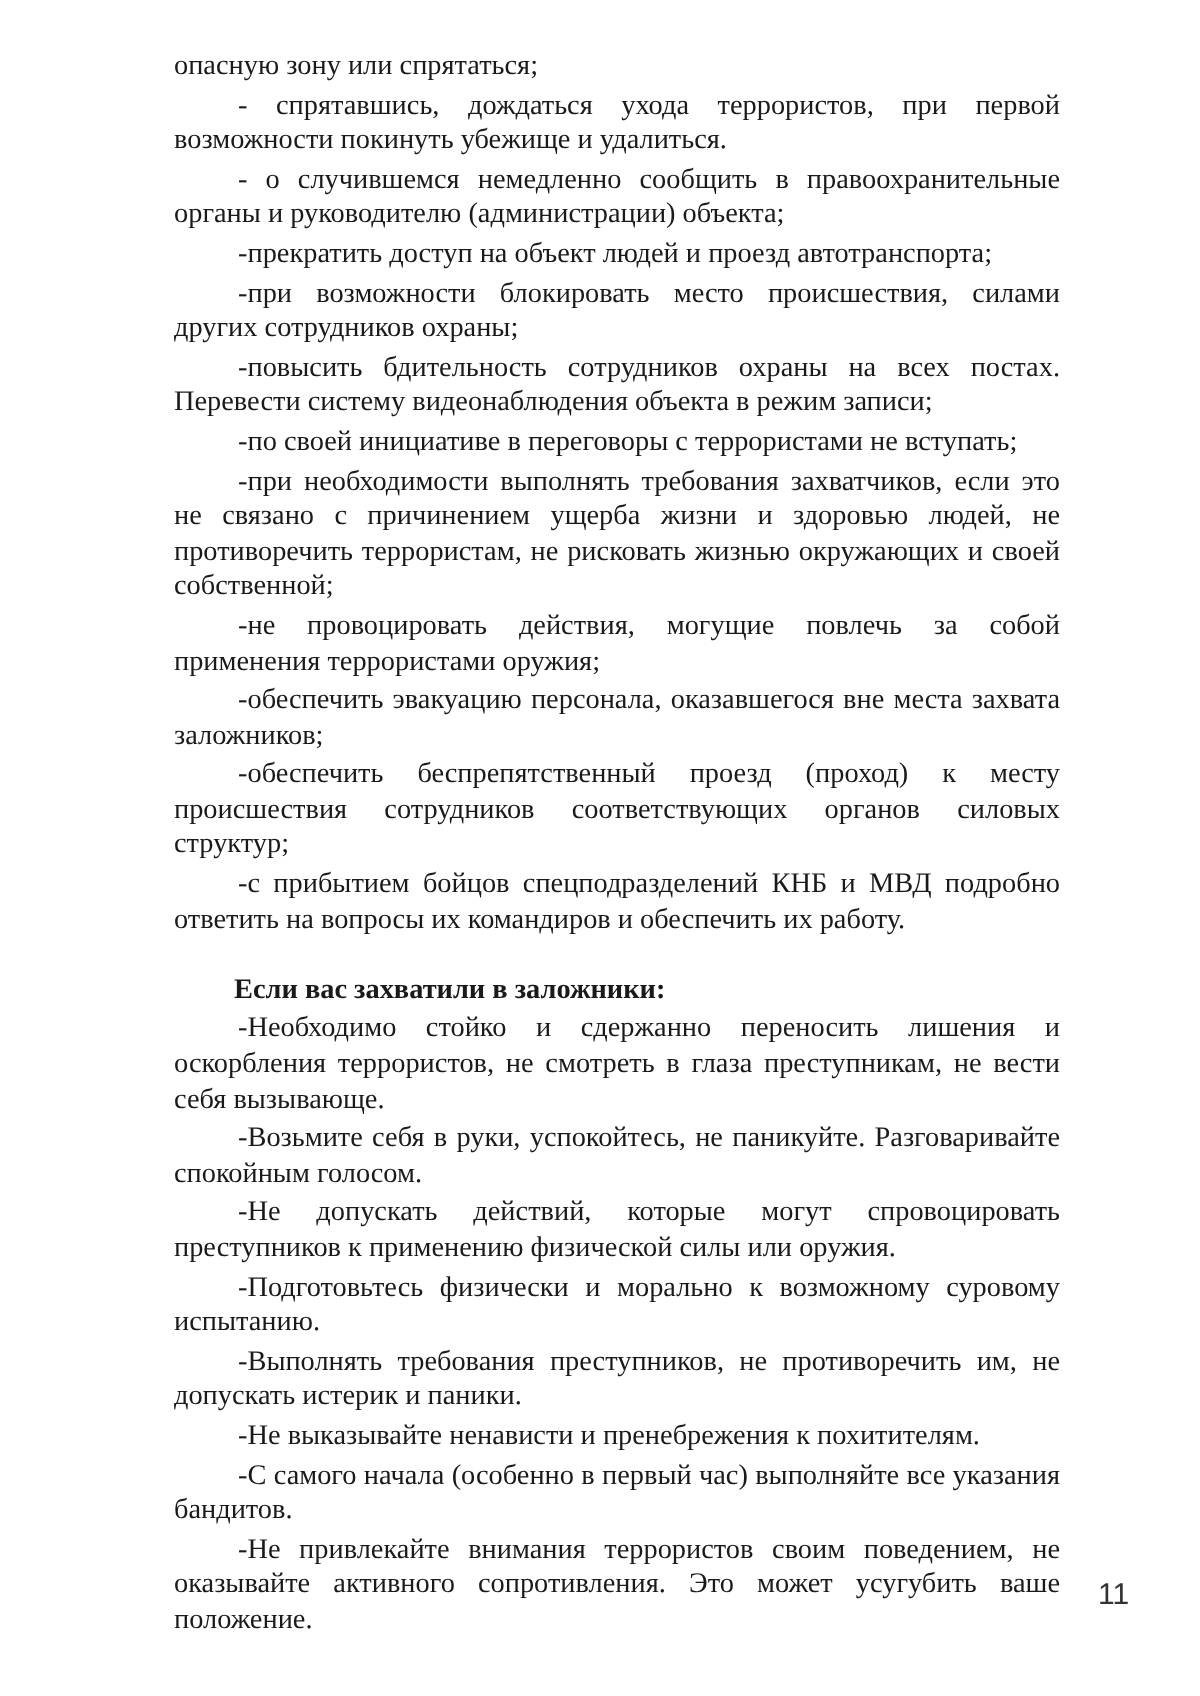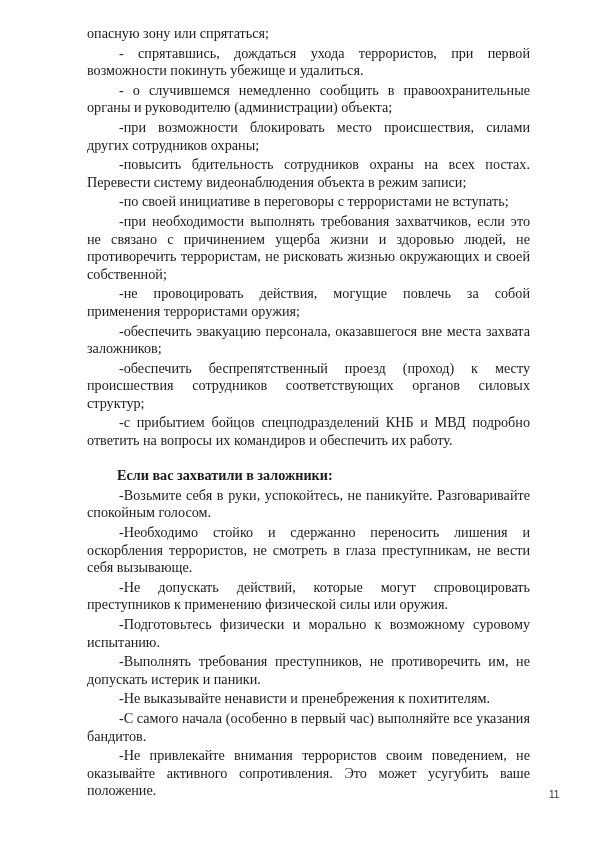--- a/index.html
+++ b/index.html
@@ -35,46 +35,47 @@
       margin: 0;
       margin-top: 17.6px;
       text-indent: 32px;
       font-weight: bold;
     }
     .page-number {
       position: absolute;
       left: 549px;
       top: 789px;
       font-family: Liberation Sans, sans-serif;
-      font-size: 10px;
+      font-size: 15px;
       color: #333333;
     }
   </style>
 </head>
 <body>
 
 <div class="page">
   <div>
     <p class="p noindent">опасную зону или спрятаться;</p>
     <p class="p">- спрятавшись, дождаться ухода террористов, при первой возможности покинуть убежище и удалиться.</p>
     <p class="p">- о случившемся немедленно сообщить в правоохранительные органы и руководителю (администрации) объекта;</p>
+    <p class="p">-прекратить доступ на объект людей и проезд автотранспорта;</p>
     <p class="p">-при возможности блокировать место происшествия, силами других сотрудников охраны;</p>
     <p class="p">-повысить бдительность сотрудников охраны на всех постах. Перевести систему видеонаблюдения объекта в режим записи;</p>
     <p class="p">-по своей инициативе в переговоры с террористами не вступать;</p>
     <p class="p">-при необходимости выполнять требования захватчиков, если это не связано с причинением ущерба жизни и здоровью людей, не противоречить террористам, не рисковать жизнью окружающих и своей собственной;</p>
     <p class="p">-не провоцировать действия, могущие повлечь за собой применения террористами оружия;</p>
     <p class="p">-обеспечить эвакуацию персонала, оказавшегося вне места захвата заложников;</p>
     <p class="p">-обеспечить беспрепятственный проезд (проход) к месту происшествия сотрудников соответствующих органов силовых структур;</p>
     <p class="p">-с прибытием бойцов спецподразделений КНБ и МВД подробно ответить на вопросы их командиров и обеспечить их работу.</p>
   </div>
 
   <div>
     <p class="heading">Если вас захватили в заложники:</p>
+    <p class="p">-Необходимо стойко и сдержанно переносить лишения и оскорбления террористов, не смотреть в глаза преступникам, не вести себя вызывающе.</p>
     <p class="p">-Возьмите себя в руки, успокойтесь, не паникуйте. Разговаривайте спокойным голосом.</p>
-    <p class="p">-Необходимо стойко и сдержанно переносить лишения и оскорбления террористов, не смотреть в глаза преступникам, не вести себя вызывающе.</p>
     <p class="p">-Не допускать действий, которые могут спровоцировать преступников к применению физической силы или оружия.</p>
     <p class="p">-Подготовьтесь физически и морально к возможному суровому испытанию.</p>
     <p class="p">-Выполнять требования преступников, не противоречить им, не допускать истерик и паники.</p>
     <p class="p">-Не выказывайте ненависти и пренебрежения к похитителям.</p>
     <p class="p">-С самого начала (особенно в первый час) выполняйте все указания бандитов.</p>
     <p class="p">-Не привлекайте внимания террористов своим поведением, не оказывайте активного сопротивления. Это может усугубить ваше положение.</p>
 
   </div>
 </div>
 

